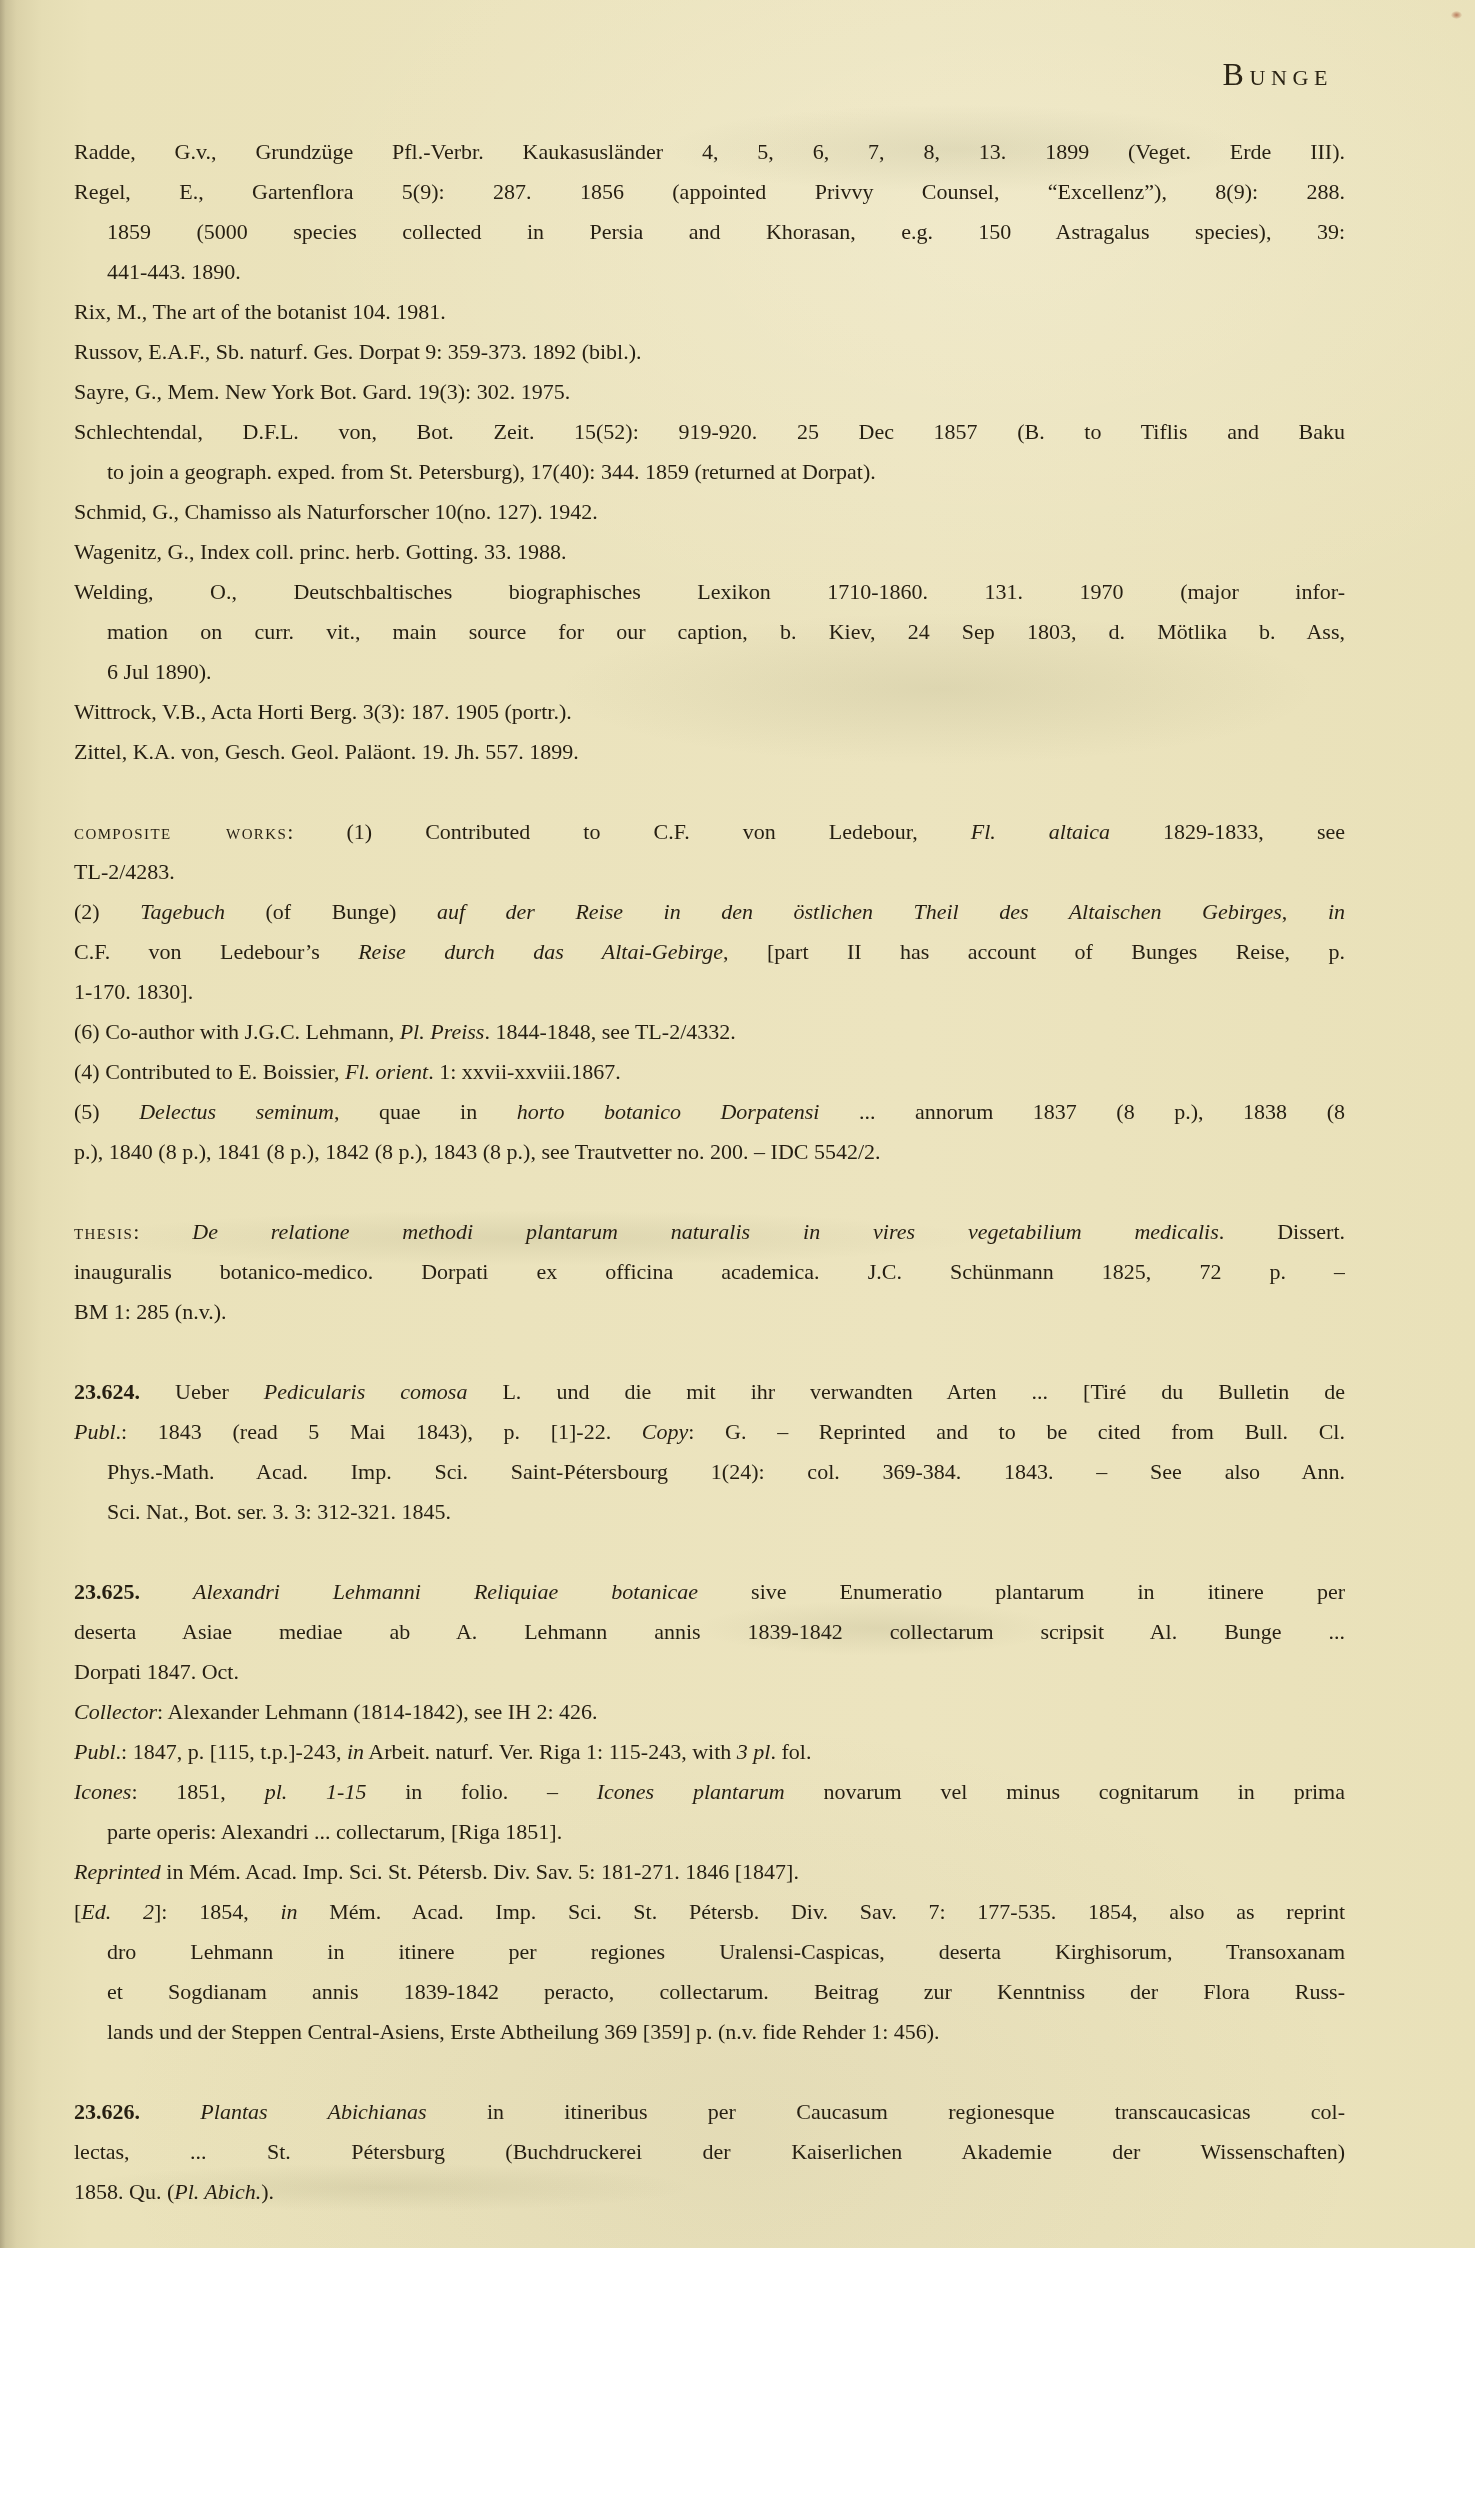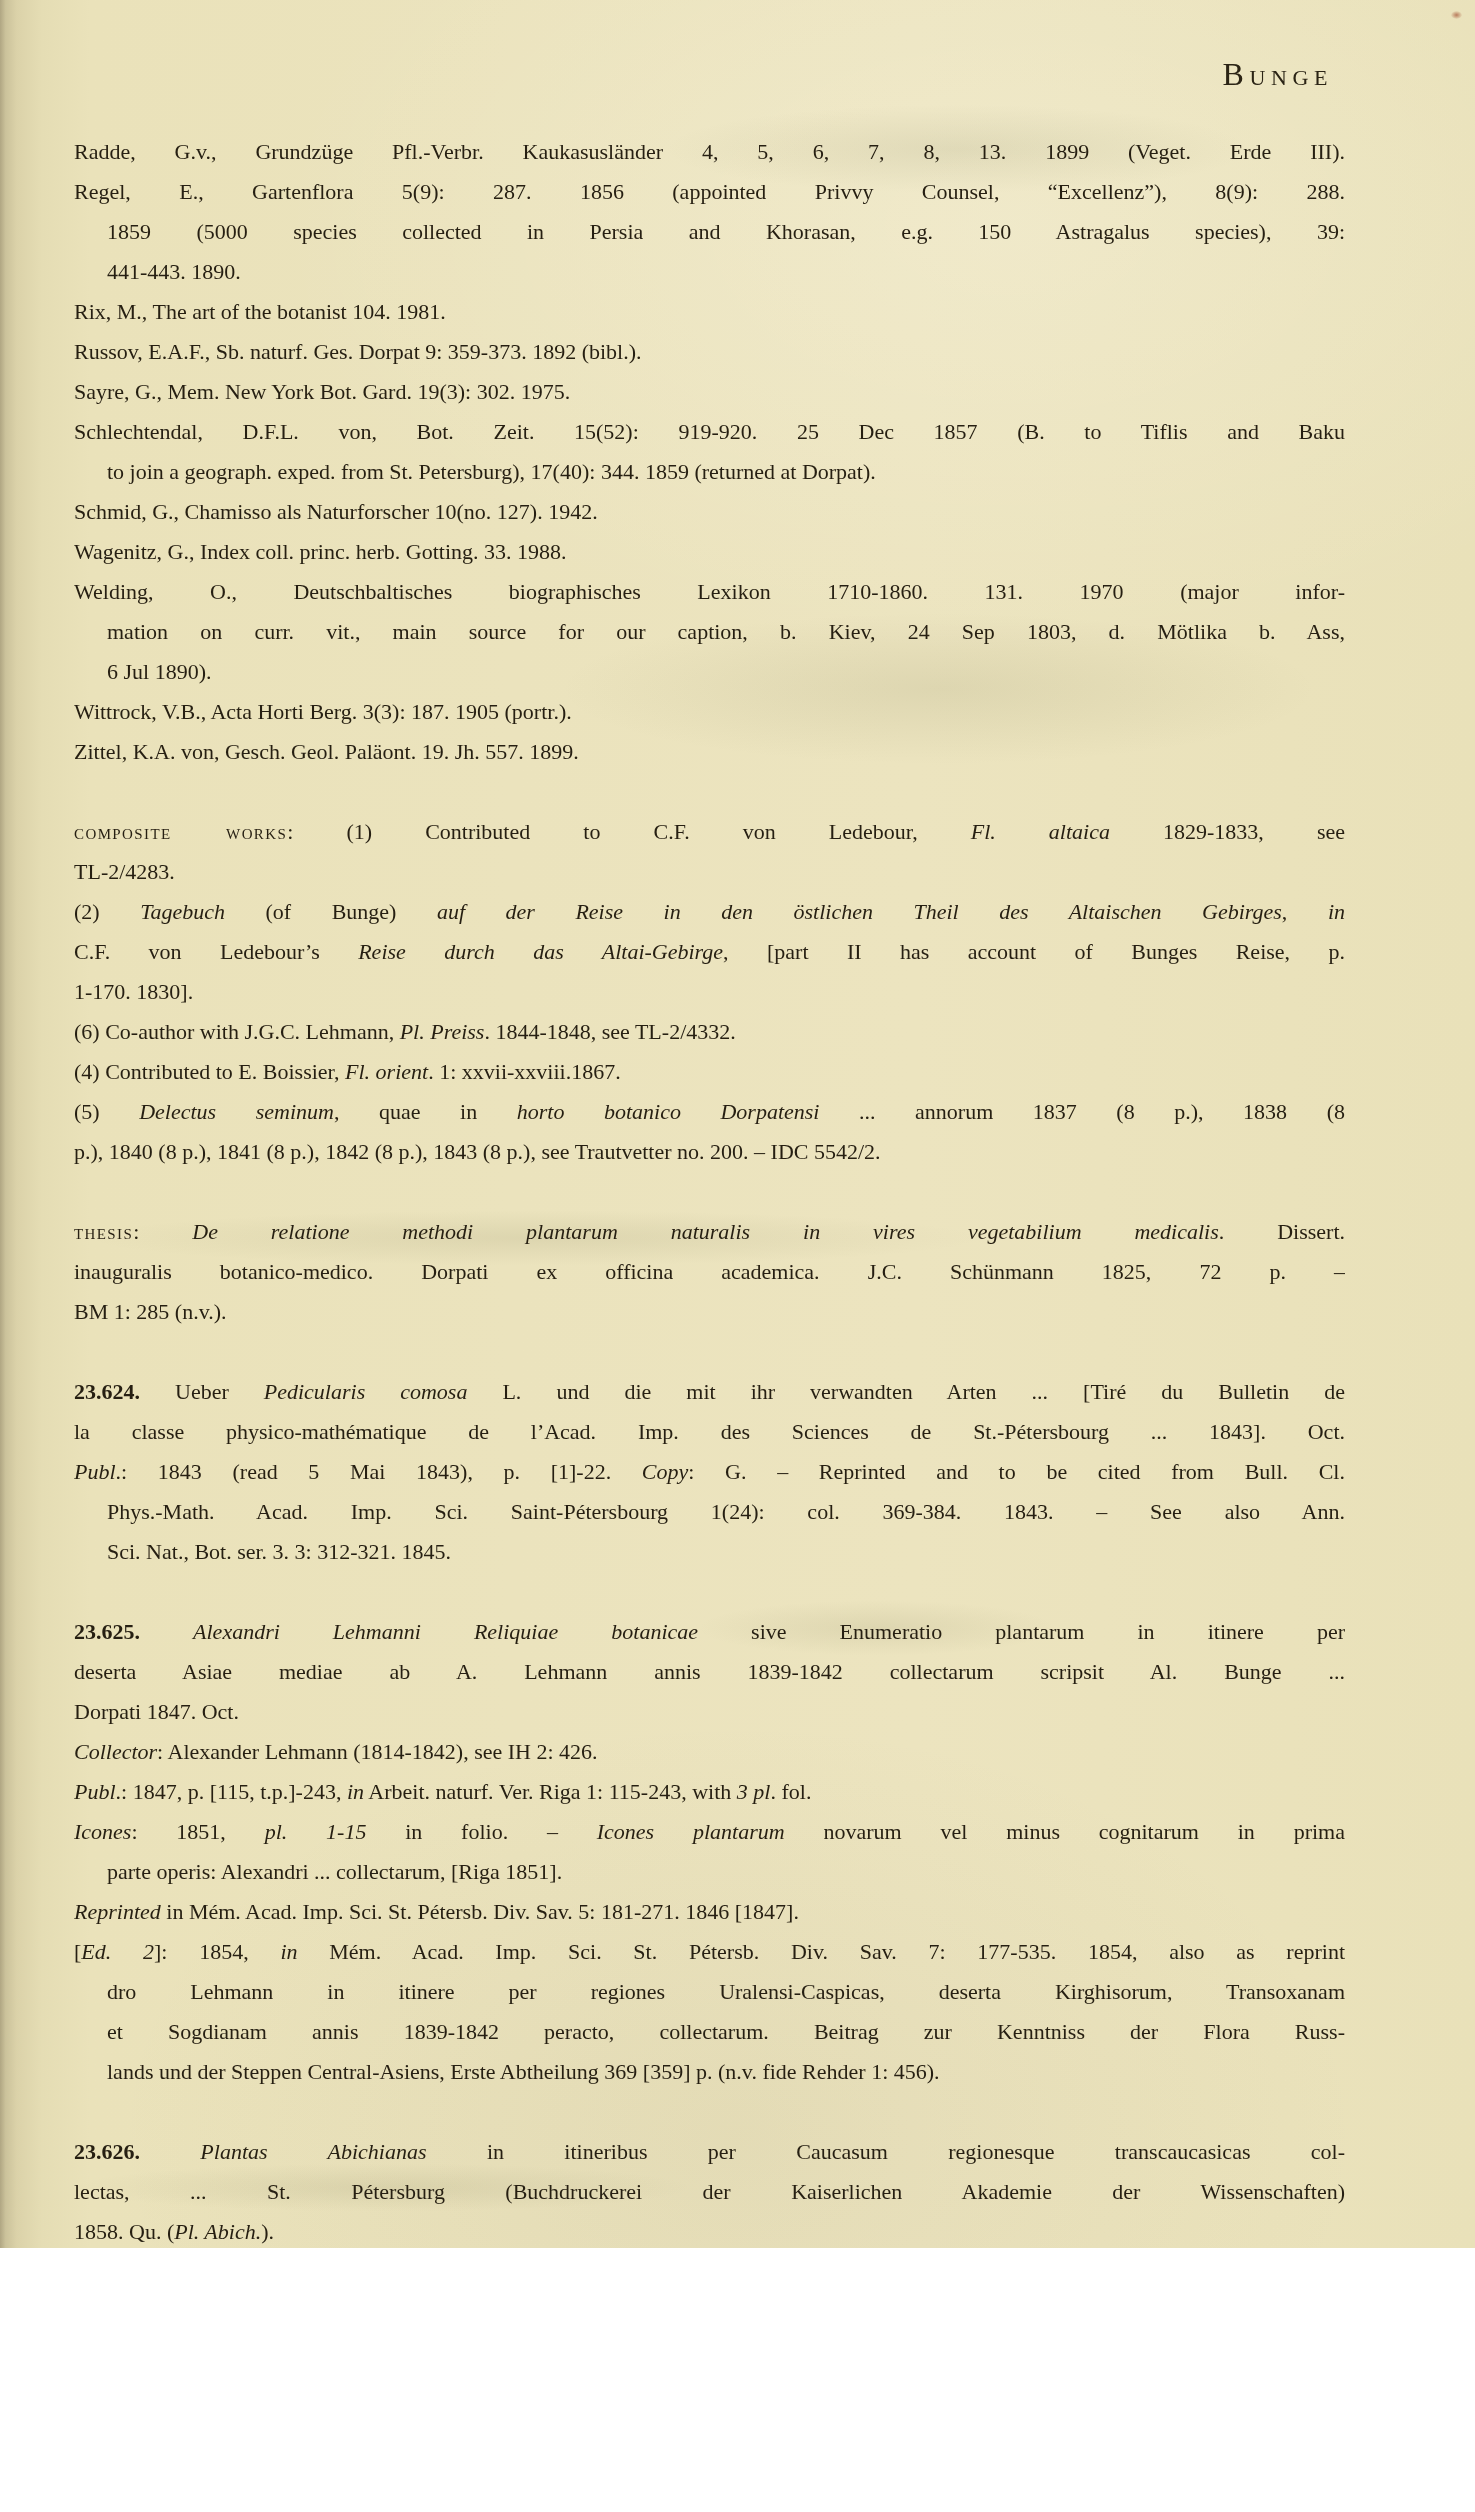--- a/index.html
+++ b/index.html
@@ -110,21 +110,20 @@
       </div>
       <div class="gap"></div>
       <div class="para">
         <div class="line"><span class="sc">thesis</span><span>: </span><span class="i">De relatione methodi plantarum naturalis in vires vegetabilium medicalis</span><span>. Dissert.</span></div>
         <div class="line"><span>inauguralis botanico-medico. Dorpati ex officina academica. J.C. Schünmann 1825, 72 p. –</span></div>
         <div class="line last"><span>BM 1: 285 (n.v.).</span></div>
       </div>
       <div class="gap"></div>
       <div class="para">
         <div class="line"><span class="b">23.624.</span><span> Ueber </span><span class="i">Pedicularis comosa</span><span> L. und die mit ihr verwandten Arten ... [Tiré du Bulletin de</span></div>
-        <div class="line"><span>la classe physico-mathématique de l’Acad. Imp. des Sciences de St.-Pétersbourg ... 1843]. Oct.</span></div>
       </div>
       <div class="para">
         <div class="line"><span class="i">Publ</span><span>.: 1843 (read 5 Mai 1843), p. [1]-22. </span><span class="i">Copy</span><span>: G. – Reprinted and to be cited from Bull. Cl.</span></div>
         <div class="line ind"><span>Phys.-Math. Acad. Imp. Sci. Saint-Pétersbourg 1(24): col. 369-384. 1843. – See also Ann.</span></div>
         <div class="line ind last"><span>Sci. Nat., Bot. ser. 3. 3: 312-321. 1845.</span></div>
       </div>
       <div class="gap"></div>
       <div class="para">
         <div class="line"><span class="b">23.625.</span><span> </span><span class="i">Alexandri Lehmanni Reliquiae botanicae</span><span> sive Enumeratio plantarum in itinere per</span></div>
         <div class="line"><span>deserta Asiae mediae ab A. Lehmann annis 1839-1842 collectarum scripsit Al. Bunge ...</span></div>

